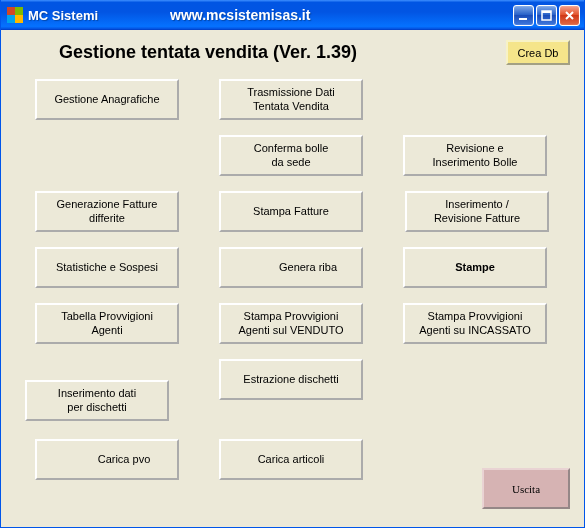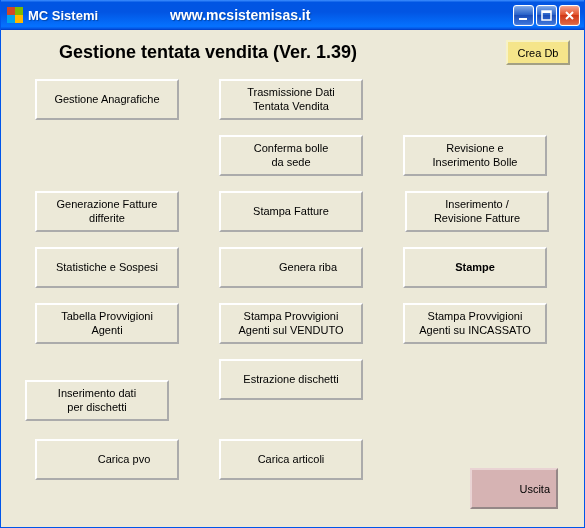--- a/index.html
+++ b/index.html
@@ -131,31 +131,30 @@
     text-align: center;
     padding: 2px 4px;
     cursor: pointer;
     display: flex;
     align-items: center;
     justify-content: center;
     white-space: pre-line;
   }
   .exit-btn {
     position: absolute;
-    right: 12px;
+    right: 0;
     bottom: 0;
     width: 88px;
     height: 41px;
     background: #d6b3b3;
     border: 2px outset #e9d3d3;
-    font-family: Liberation Sans, sans-serif;
+    font-family: Liberation Serif, serif;
     font-size: 11px;
     color: #000;
     cursor: pointer;
-    text-align: right;
   }
 </style>
 </head>
 <body>
 
 <div class="window">
   <div class="titlebar">
     <span class="app-icon"></span>
     <span class="title-text">MC Sistemi</span>
     <span class="title-url">www.mcsistemisas.it</span>

